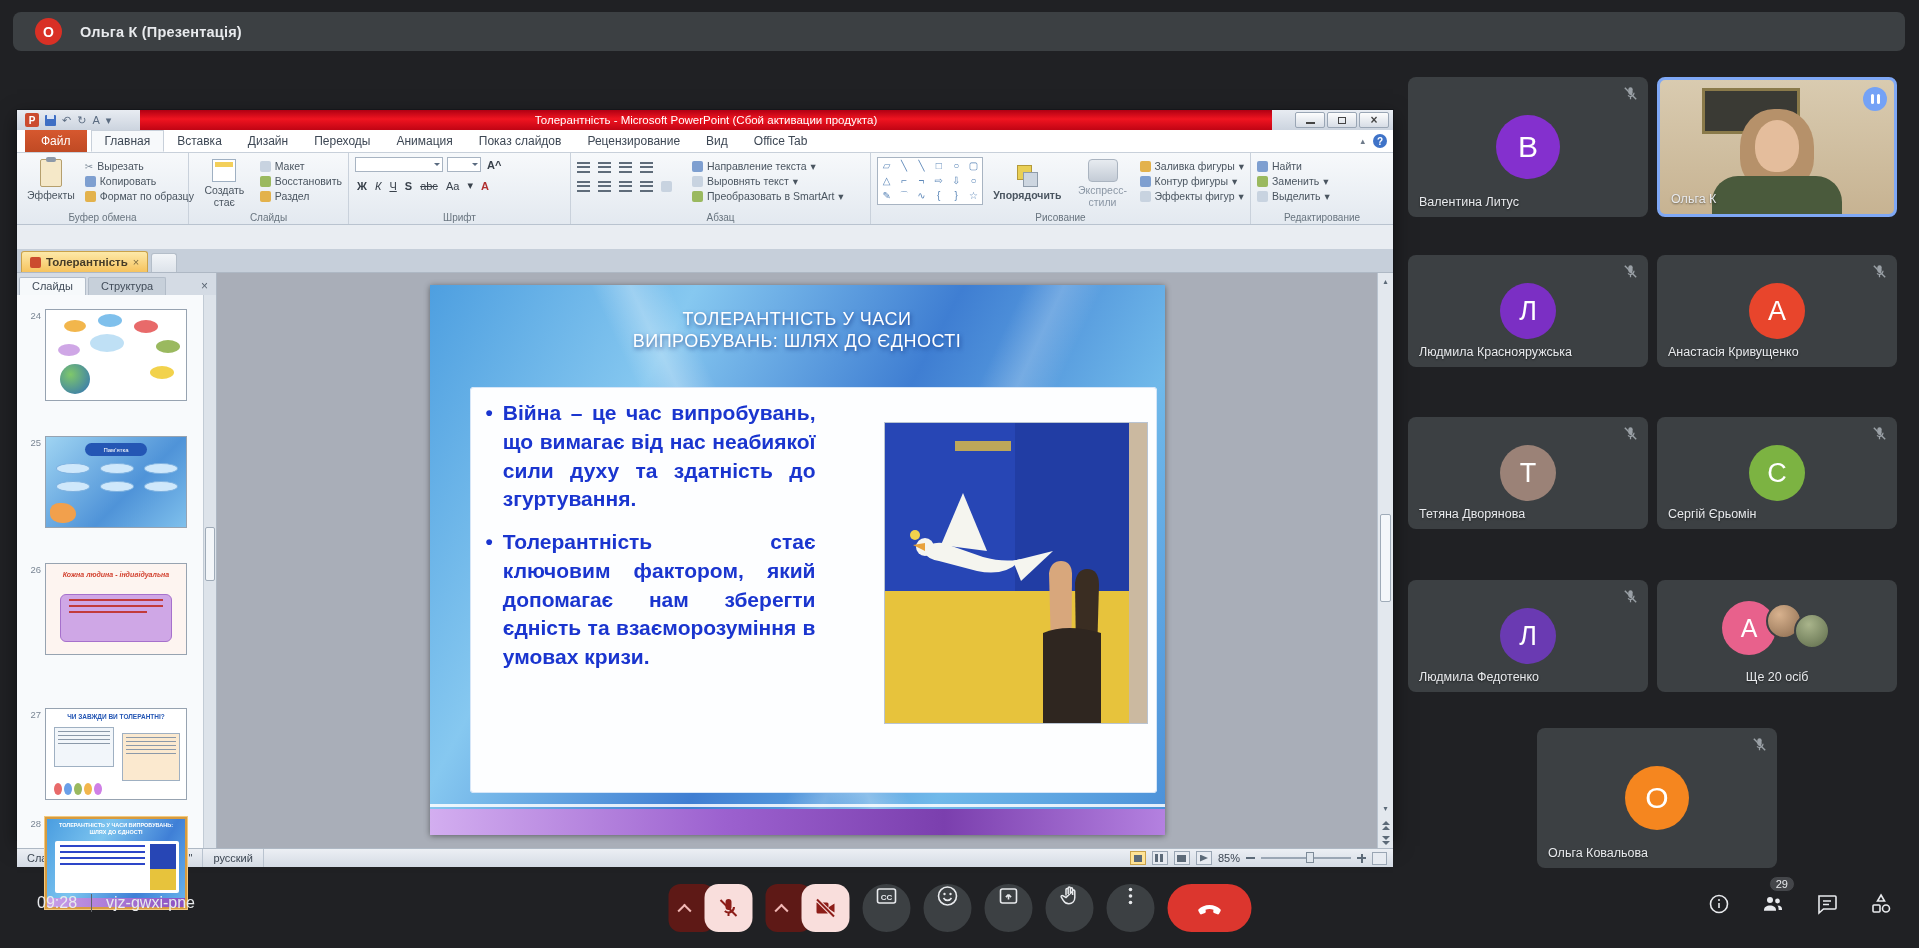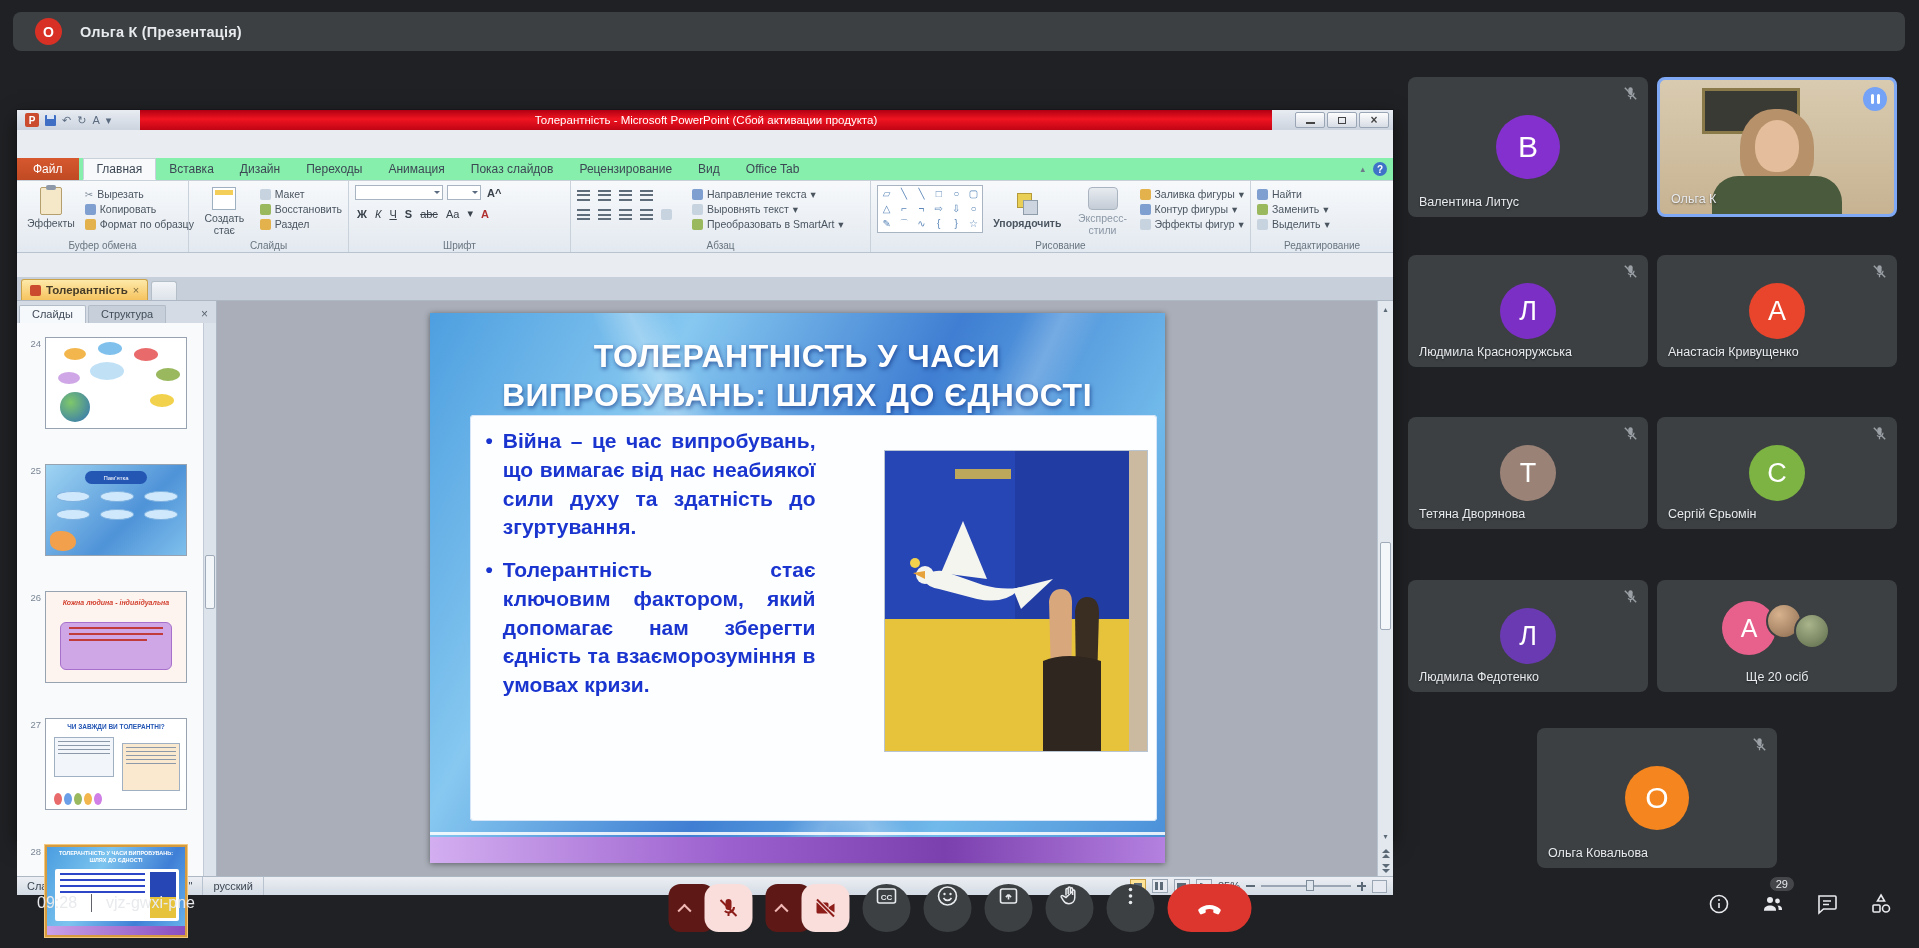--- a/index.html
+++ b/index.html
@@ -29,22 +29,22 @@
                background:linear-gradient(#b00013,#f01420 45%,#c00414); display:flex; align-items:center;
                justify-content:center; }
   .titleband span { color:#fff; font-size:11.5px; }
   .winbtns { position:absolute; right:4px; top:2px; display:flex; gap:2px; z-index:2; }
   .winbtn { width:30px; height:16px; background:linear-gradient(#fdfdfd,#d7dde6); border:1px solid #9aa6b5;
             border-radius:2px; display:flex; align-items:center; justify-content:center; }
   .winbtn .mins { width:9px; height:2px; background:#444; margin-top:6px; }
   .winbtn .rest { width:8px; height:7px; border:1.5px solid #444; }
   .winbtn.close-b { color:#444; font-size:12px; font-weight:bold; }
 
-  .tabrow { position:relative; height:23px; background:#86efac; border-bottom:1px solid #c8d0da;
-            display:flex; align-items:flex-end; padding-left:0;margin-top:28px; }
+  .tabrow { position:relative; height:23px; background:#ffffff; border-bottom:1px solid #c8d0da;
+            display:flex; align-items:flex-end; padding-left:8px; }
   .tab-file { height:22px; background:linear-gradient(#d6582f,#c04a24); color:#fff; padding:0 16px;
               display:flex; align-items:center; font-size:12px; margin-right:4px; }
   .tab { height:22px; padding:0 13px; display:flex; align-items:center; color:#3d4754; font-size:12px; }
   .tab.active { background:#f7f9fb; border:1px solid #c8d0da; border-bottom:1px solid #f7f9fb; }
   .tabrow-right { position:absolute; right:6px; top:4px; display:flex; gap:8px; align-items:center; }
   .tabrow-right .col { color:#6d7a89; font-size:9px; }
   .tabrow-right .hlp { width:14px; height:14px; border-radius:50%; background:#3f73c8; color:#fff;
                        font-size:10px; font-weight:bold; display:flex; align-items:center; justify-content:center; }
 
   .ribbon { height:72px; background:linear-gradient(#f7f9fb,#e3e9f0); display:flex; border-bottom:1px solid #b9c3cf; }
@@ -125,22 +125,22 @@
   .t28flag { position:absolute; right:3px; top:3px; width:26px; bottom:3px;
              background:linear-gradient(#2746b5 55%, #e7c33c 55%); }
   .t28foot { position:absolute; left:0; right:0; bottom:0; height:9px; background:linear-gradient(90deg,#c9a0e8,#8a4fc0); }
 
   .canvas { flex:1; background:#a9aeb8; position:relative; display:flex; justify-content:center; }
   .slide { position:relative; width:735px; height:550px; margin-top:12px; box-shadow:0 1px 6px rgba(0,0,0,.45);
            background:linear-gradient(118deg,#4e9fe0 0%,#86c8f0 26%,#3f7ed2 52%,#70b9ea 76%,#4a8fd8 100%); overflow:hidden; }
   .slide::before { content:""; position:absolute; inset:0;
            background:linear-gradient(65deg, transparent 42%, rgba(255,255,255,.28) 46%, transparent 50%),
                       linear-gradient(115deg, transparent 60%, rgba(255,255,255,.2) 64%, transparent 68%); }
-  .s-title { position:absolute; top:24px; left:20px; right:20px; text-align:center; color:#fff; font-weight:bold;
-             font-size:32px; line-height:1.22; text-shadow:1px 2px 4px rgba(10,40,120,.65); letter-spacing:.5px; }
+  .s-title { position:absolute; top:24px; left:20px; right:20px; text-align:center; color:#fff; font-weight:normal;
+             font-size:18px; line-height:1.22; text-shadow:1px 2px 4px rgba(10,40,120,.65); letter-spacing:.5px; }
   .s-panel { position:absolute; left:40px; right:8px; top:102px; bottom:42px; background:#fdfeff; border-radius:4px;
              box-shadow:inset 0 0 0 1px #d6e6f8; }
   .s-bullets { position:absolute; left:16px; top:12px; width:330px; }
   .s-b { display:flex; gap:10px; color:#1a35cf; font-weight:bold; font-size:21px; line-height:1.37;
          text-align:justify; margin-bottom:14px; }
   .s-b .bu { flex:0 0 auto; }
   .s-img { position:absolute; right:10px; top:36px; width:262px; height:300px; box-shadow:0 0 0 1px #b9c4d2; }
   .s-foot { position:absolute; left:0; right:0; bottom:0; height:26px;
             background:linear-gradient(90deg,#d3aef0,#9c61cf 40%,#7b3fae 70%,#b481e0); }
   .s-foot::before { content:""; position:absolute; left:0; right:0; top:-5px; height:3px; background:rgba(255,255,255,.85); }
@@ -490,21 +490,21 @@
             <span class="thumb" style="background:#fdf4f0;">
               <span class="t26title">Кожна людина - індивідуальна</span>
               <span class="t26box">
                   <i></i>
                   <i></i>
                   <i style="margin-right:24px;"></i>
                 </span>
             </span>
           </div>
 
-          <div class="thumbrow" style="top:395px;">
+          <div class="thumbrow" style="top:413px;">
             <span class="tnum">27</span>
             <span class="thumb">
               <span class="t27title">ЧИ ЗАВЖДИ ВИ ТОЛЕРАНТНІ?</span>
               <span class="t27blk" style="left:8px;top:18px;width:60px;height:40px;">
                   <i></i>
                   <i></i>
                   <i></i>
                   <i></i>
                 </span>
               <span class="t27blk" style="left:76px;top:24px;width:58px;height:48px;background:#fbe9cf;">

